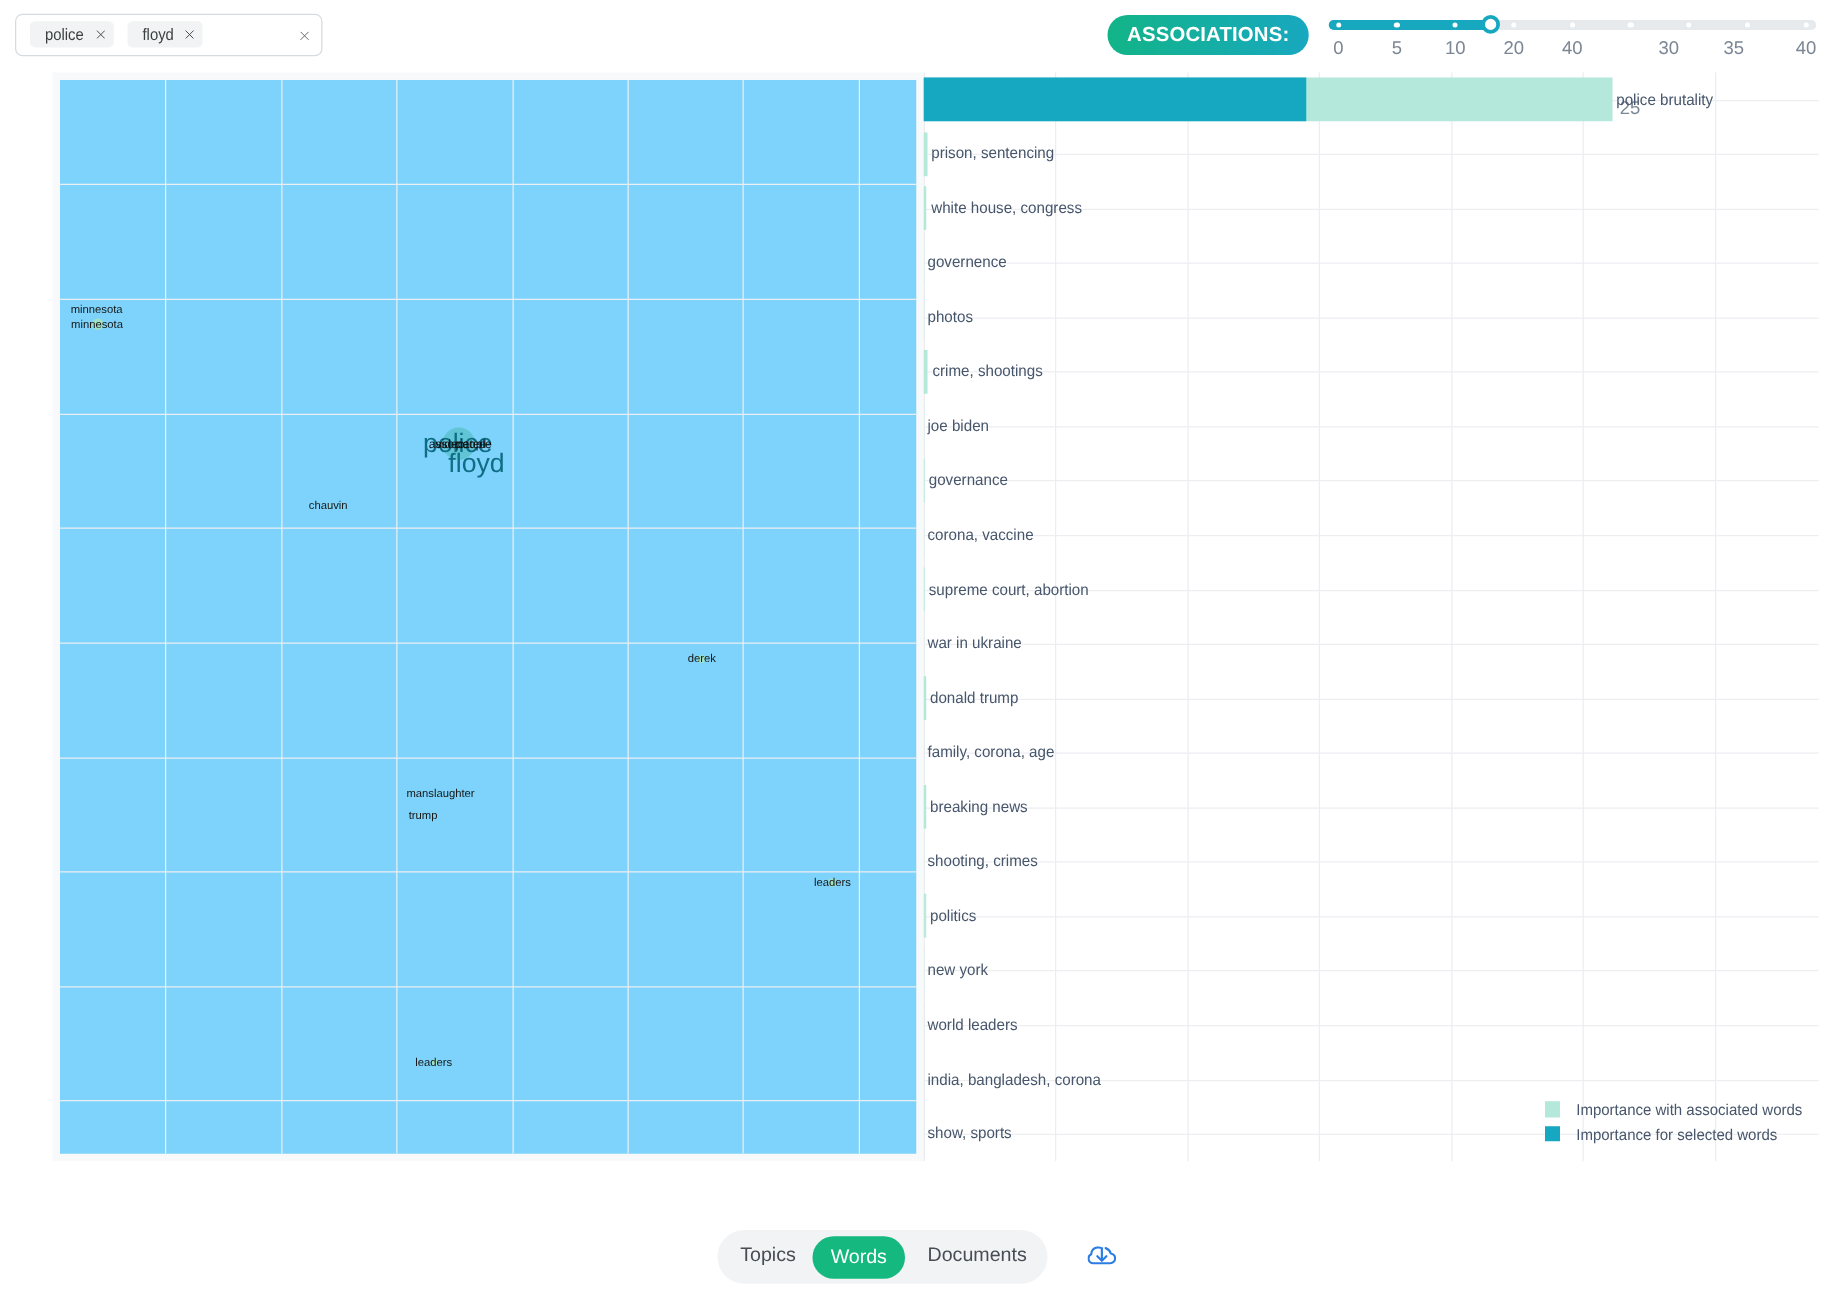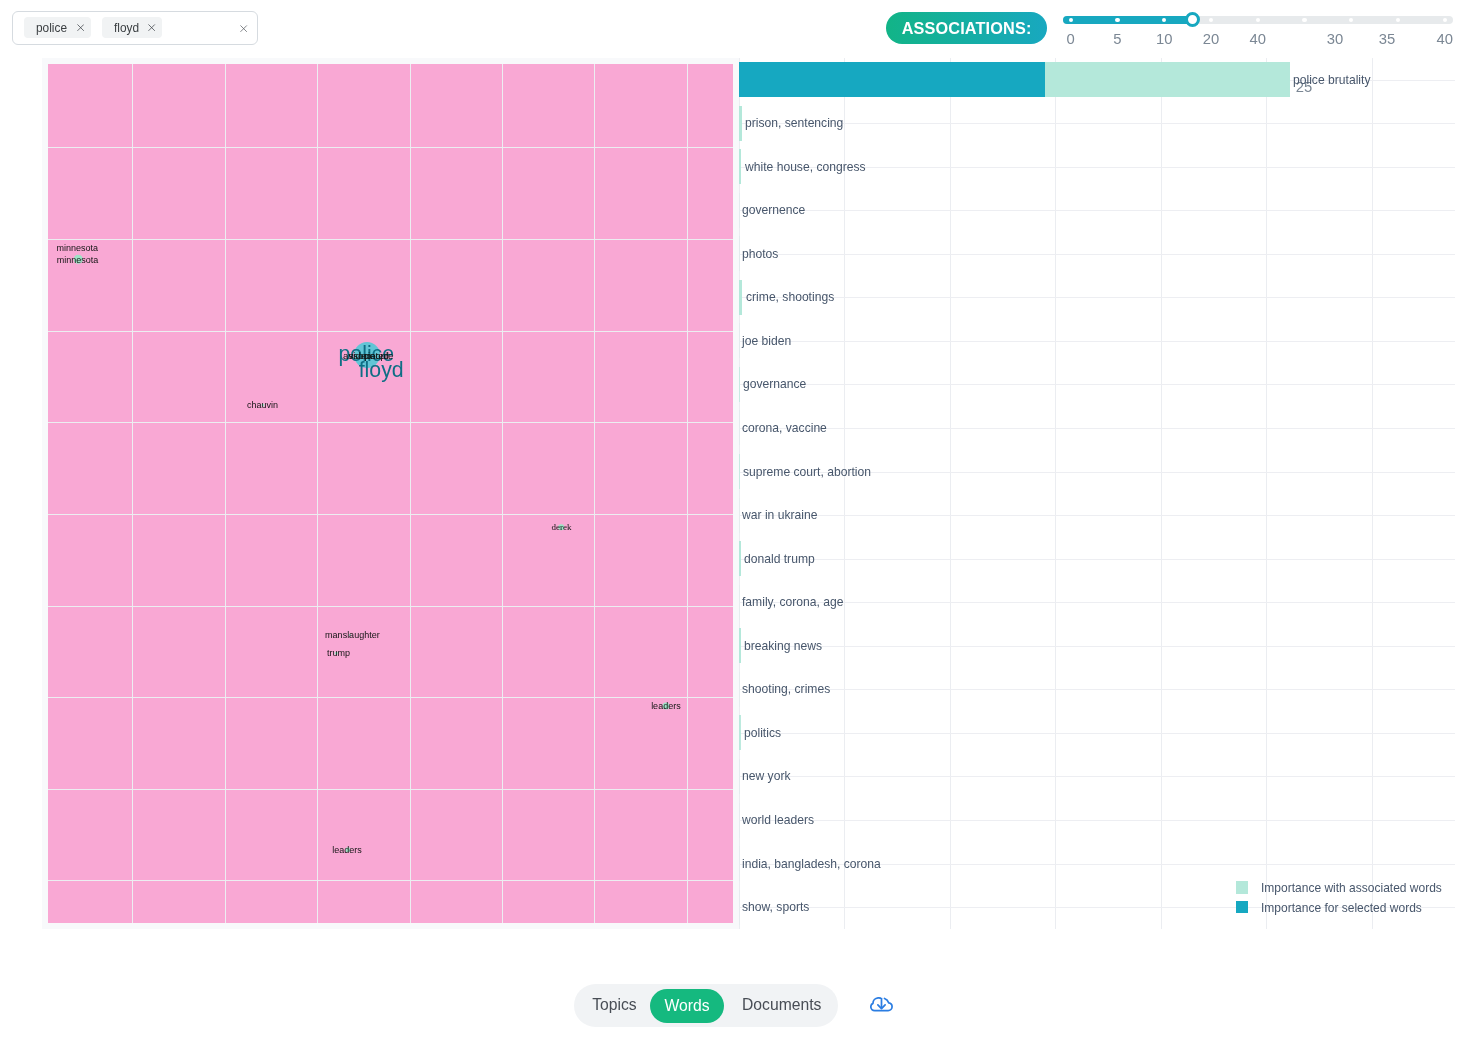--- a/index.html
+++ b/index.html
@@ -27,21 +27,21 @@
   #slider .track{position:absolute;left:0;top:0;width:390px;height:8.2px;border-radius:4.1px;background:#e7eaec;}
   #slider .fill{position:absolute;left:0;top:0;height:8.2px;border-radius:4.1px;background:#17a8c0;}
   #slider .dot{position:absolute;top:1.9px;width:4.4px;height:4.4px;border-radius:50%;margin-left:-2.2px;background:#fff;}
   #slider .knob{position:absolute;top:-3.4px;width:15px;height:15px;border-radius:50%;
       background:#fff;border:3px solid #17a8c0;box-sizing:border-box;margin-left:-7.5px;}
   #ticks{left:1063px;top:31.8px;width:390px;height:18px;}
   #ticks span{position:absolute;font-size:14.8px;color:#7b8794;transform:translateX(-50%);line-height:1;}
 
   
   #wc{left:42px;top:58px;width:697px;height:871px;background:#f8f9fb;}
-  #wcplot{position:absolute;left:6px;top:6px;width:685px;height:859px;background:#f9a8d4;overflow:hidden;}
+  #wcplot{position:absolute;left:6px;top:6px;width:685px;height:859px;background:#7dd3fc;overflow:hidden;}
   .gl{position:absolute;background:#eceef1;}
   .glv{width:1px;top:0;height:859px;}
   .glh{height:1px;left:0;width:685px;}
   .word{position:absolute;white-space:nowrap;transform:translate3d(-50%,-50%,0);line-height:1;}
   .bubble{position:absolute;border-radius:50%;transform:translate(-50%,-50%);}
 
   
   #chart{left:738.9px;top:55px;width:720px;height:880px;}
   .cgl{position:absolute;background:#ebedf1;}
   .cglv{width:1px;top:3px;height:871px;}
@@ -142,21 +142,21 @@
       <div class="bubble" style="left: 299.6px; top: 785.5px; width: 5.3px; height: 5.3px; background: rgb(159, 226, 198);"></div>
       <div class="bubble" style="left: 318.5px; top: 291.1px; width: 26px; height: 26px; background: rgb(98, 197, 214);"></div>
       <div class="word" style="left: 29.3px; top: 183.9px; font-size: 9px; color: rgb(21, 21, 21);">minnesota</div>
       <div class="word" style="left: 29.6px; top: 196.4px; font-size: 9px; color: rgb(21, 21, 21);">minnesota</div>
       <div class="word" style="left: 318.3px; top: 291.3px; font-size: 21.3px; color: rgb(15, 110, 133);">police</div>
       <div class="word" style="left: 333.2px; top: 306.7px; font-size: 21.3px; color: rgb(15, 110, 133);">floyd</div>
       <div class="word" style="left: 318px; top: 291.6px; font-size: 9.6px; color: rgb(17, 17, 17);">associated</div>
       <div class="word" style="left: 312px; top: 291.6px; font-size: 9.6px; color: rgb(17, 17, 17);">video</div>
       <div class="word" style="left: 331px; top: 291.6px; font-size: 9.6px; color: rgb(17, 17, 17);">people</div>
       <div class="word" style="left: 214.6px; top: 341px; font-size: 9px; color: rgb(21, 21, 21);">chauvin</div>
-      <div class="word" style="left: 513.4px; top: 463.4px; font-size: 9px; color: rgb(21, 21, 21); font-family: Liberation Serif, serif;">derek</div>
+      <div class="word" style="left: 513.4px; top: 463.4px; font-size: 9px; color: rgb(21, 21, 21);">derek</div>
       <div class="word" style="left: 304.4px; top: 570.9px; font-size: 9px; color: rgb(21, 21, 21);">manslaughter</div>
       <div class="word" style="left: 290.5px; top: 588.9px; font-size: 9px; color: rgb(21, 21, 21);">trump</div>
       <div class="word" style="left: 617.9px; top: 641.7px; font-size: 9px; color: rgb(21, 21, 21);">leaders</div>
       <div class="word" style="left: 299px; top: 785.8px; font-size: 9px; color: rgb(21, 21, 21);">leaders</div>
     </div>
 </div>
 
 <div class="abs" id="chart">
     <div class="cgl cglv" style="left: 0px;"></div>
     <div class="cgl cglv" style="left: 105.5px;"></div>

